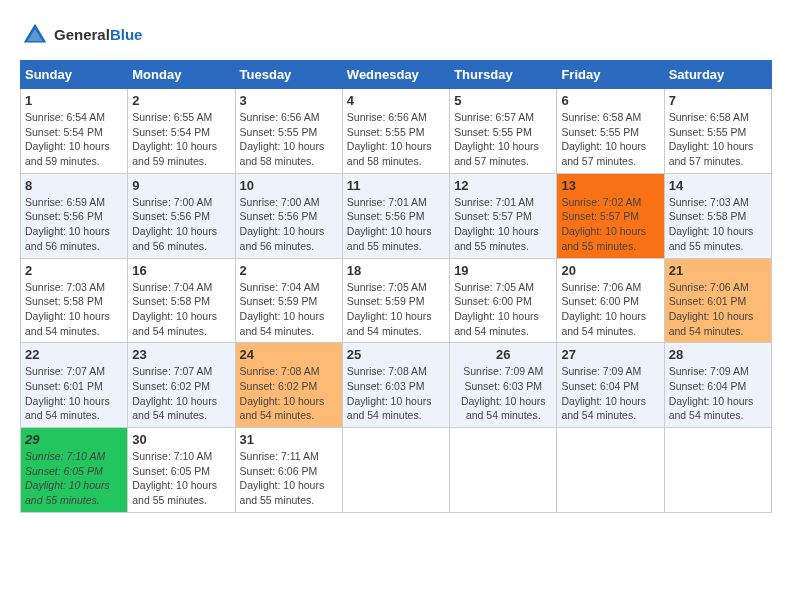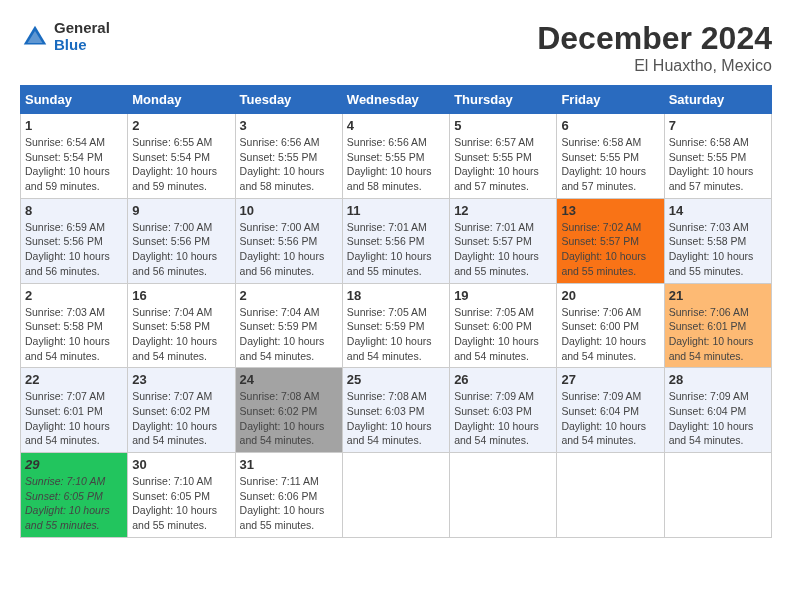--- a/index.html
+++ b/index.html
@@ -16,21 +16,21 @@
       align-items: flex-start;
       margin-bottom: 10px;
     }
     .logo {
       display: flex;
       align-items: center;
       gap: 4px;
     }
     .logo-text {
       display: flex;
-      flex-direction: column;
+      flex-direction: row;
       line-height: 1.1;
     }
     .logo-general {
       font-size: 15px;
       font-weight: bold;
       color: #333;
     }
     .logo-blue {
       font-size: 15px;
       font-weight: bold;
@@ -94,24 +94,20 @@
 <div class="header-area">
   <div class="logo">
     <svg class="logo-icon" viewBox="0 0 40 40">
       <polygon points="20,5 35,30 5,30" fill="#1a6bbf"></polygon>
       <polygon points="20,12 30,28 10,28" fill="#fff" opacity="0.3"></polygon>
     </svg>
     <div class="logo-text">
       <span class="logo-general">General</span>
       <span class="logo-blue">Blue</span>
     </div>
-  </div>
-  <div class="title-area">
-    <div class="month-title">December 2024</div>
-    <div class="location-title">El Huaxtho, Mexico</div>
   </div>
 </div>
 
 <table class="calendar-table">
   <thead>
     <tr>
       <th>Sunday</th>
       <th>Monday</th>
       <th>Tuesday</th>
       <th>Wednesday</th>
@@ -282,35 +278,35 @@
 Daylight: 10 hours
 and 54 minutes.</div>
         </td>
         <td style="background-color: rgb(238, 242, 251);">
           <span class="day-num">23</span>
           <div class="day-info" style="white-space: pre-line;">Sunrise: 7:07 AM
 Sunset: 6:02 PM
 Daylight: 10 hours
 and 54 minutes.</div>
         </td>
-        <td style="background-color: #a3a3a3;">
+        <td style="background-color: #fdba74;">
           <span class="day-num">24</span>
           <div class="day-info" style="white-space: pre-line;">Sunrise: 7:08 AM
 Sunset: 6:02 PM
 Daylight: 10 hours
 and 54 minutes.</div>
         </td>
         <td style="background-color: rgb(238, 242, 251);">
           <span class="day-num">25</span>
           <div class="day-info" style="white-space: pre-line;">Sunrise: 7:08 AM
 Sunset: 6:03 PM
 Daylight: 10 hours
 and 54 minutes.</div>
         </td>
-        <td style="background-color: rgb(238, 242, 251);">
+        <td style="background-color: rgb(238, 242, 251); text-align: center;">
           <span class="day-num">26</span>
           <div class="day-info" style="white-space: pre-line;">Sunrise: 7:09 AM
 Sunset: 6:03 PM
 Daylight: 10 hours
 and 54 minutes.</div>
         </td>
         <td style="background-color: rgb(238, 242, 251);">
           <span class="day-num">27</span>
           <div class="day-info" style="white-space: pre-line;">Sunrise: 7:09 AM
 Sunset: 6:04 PM

